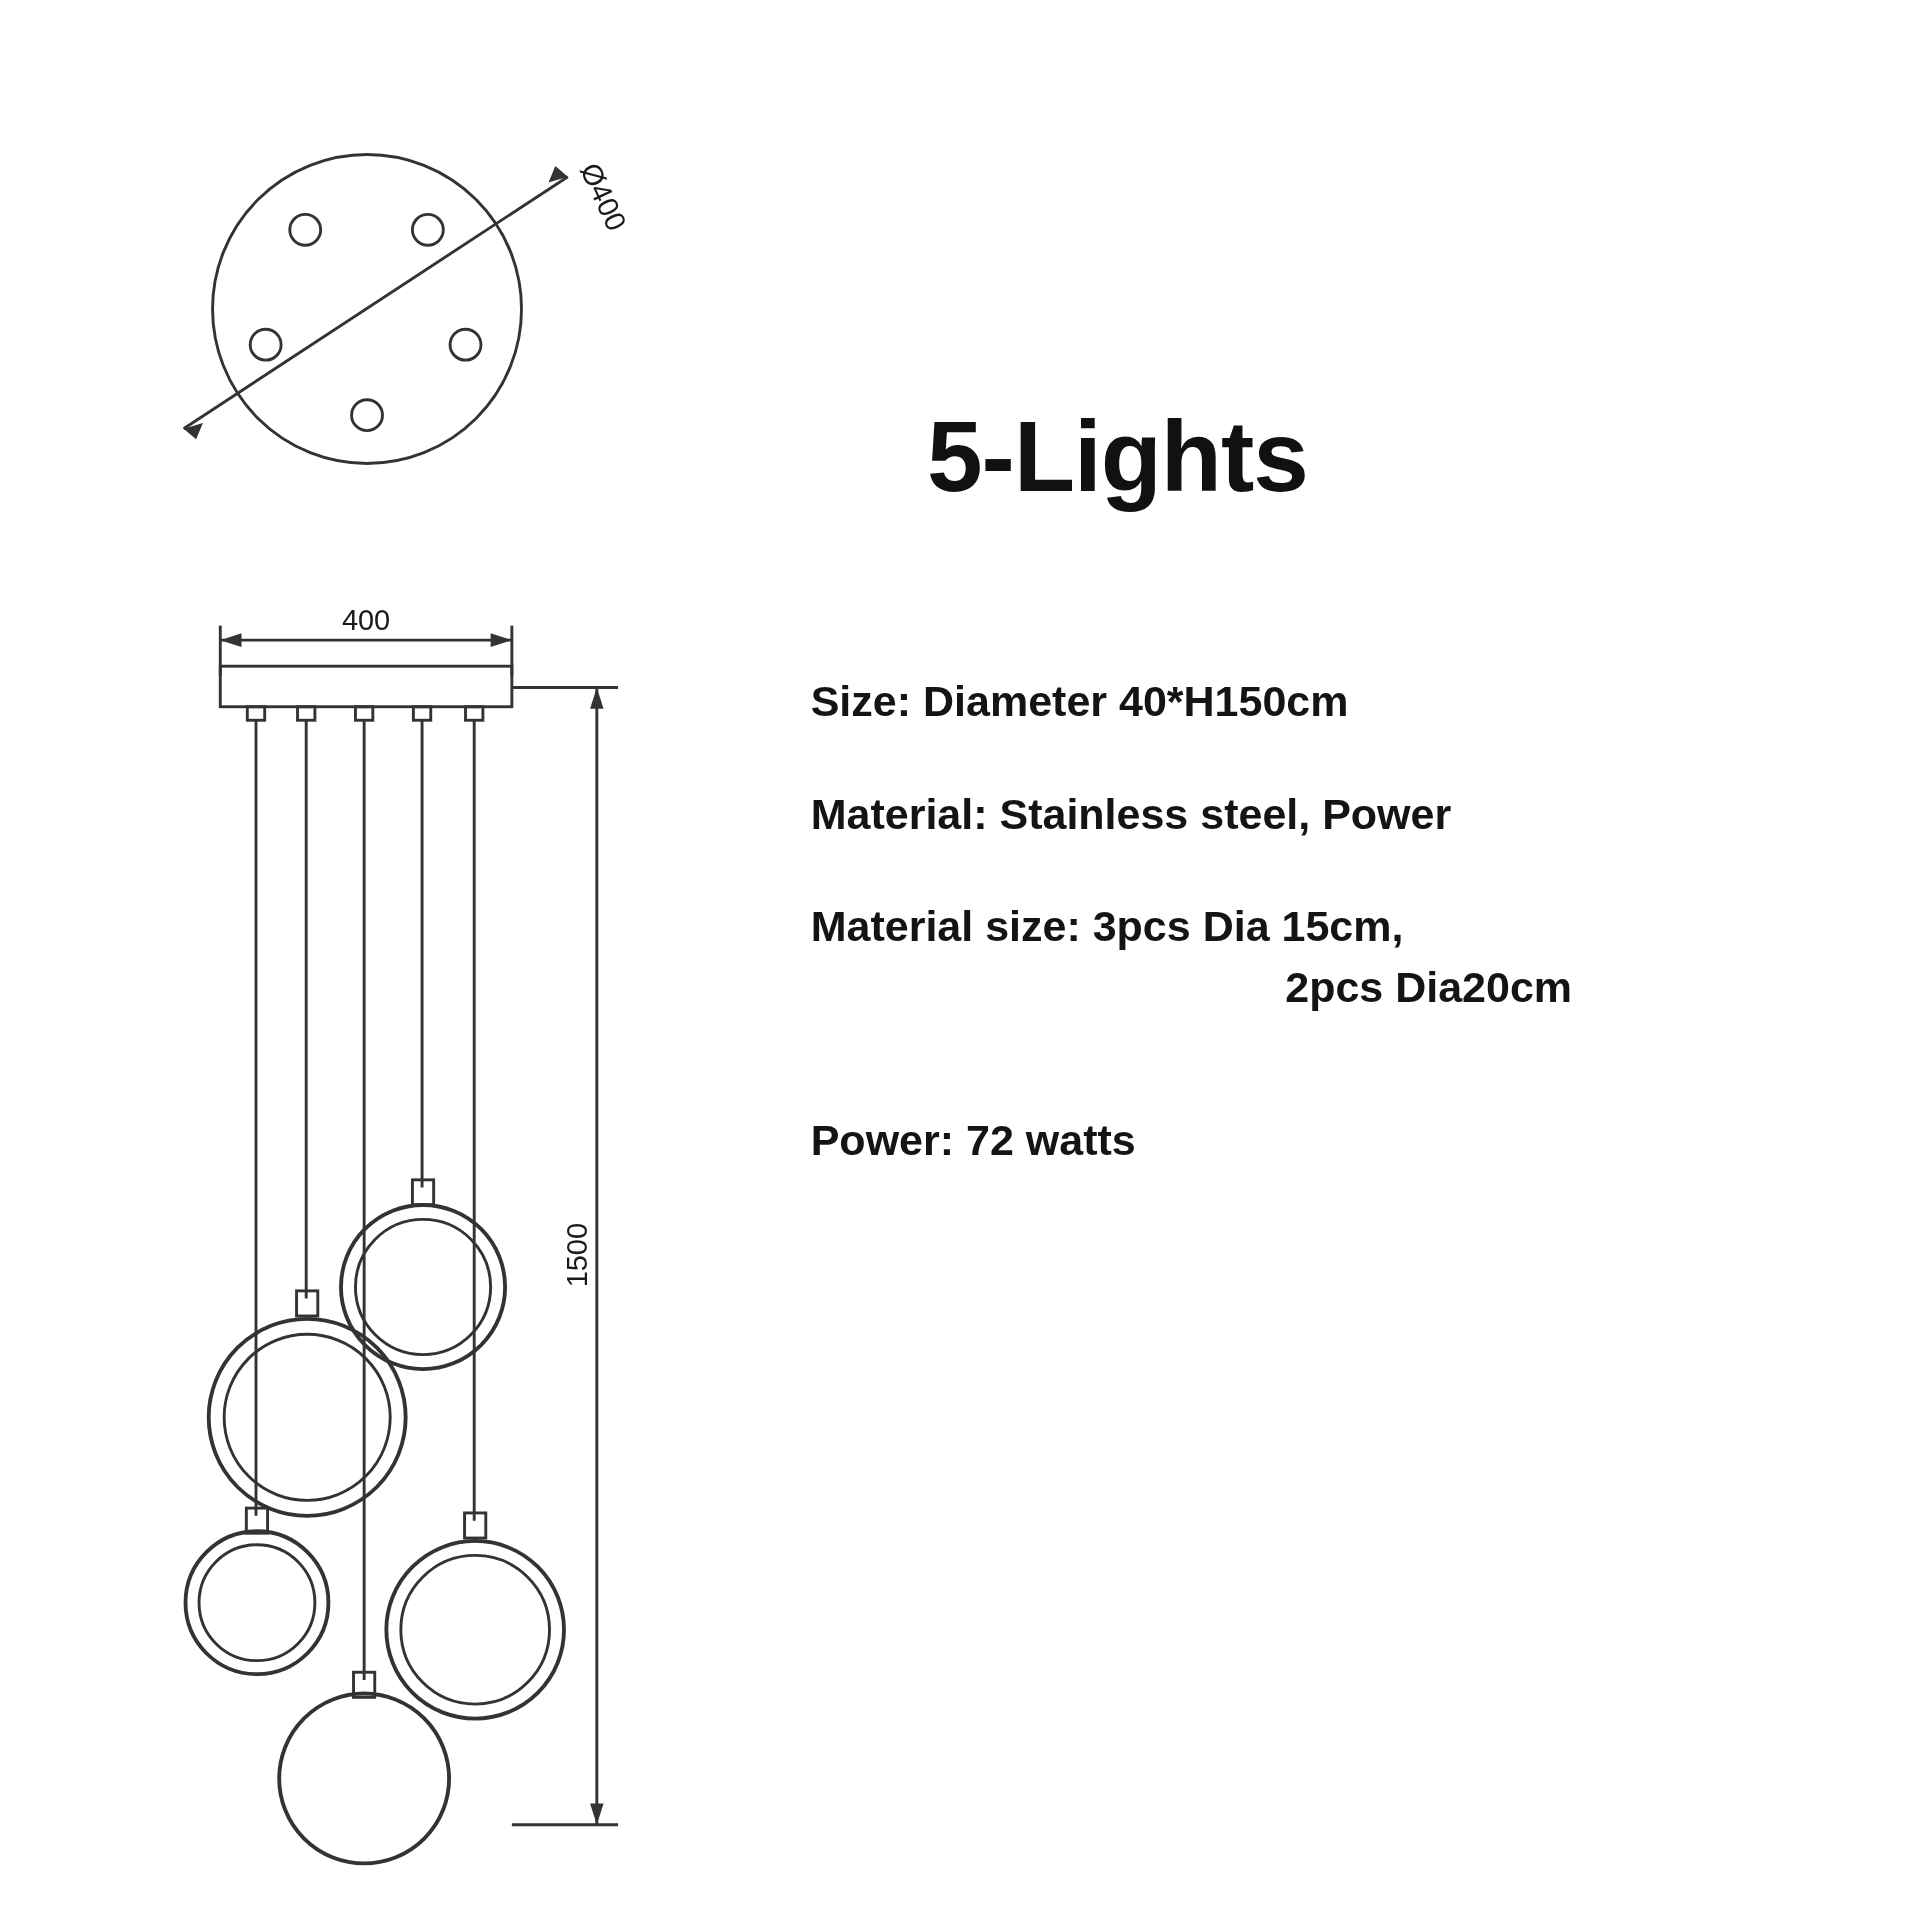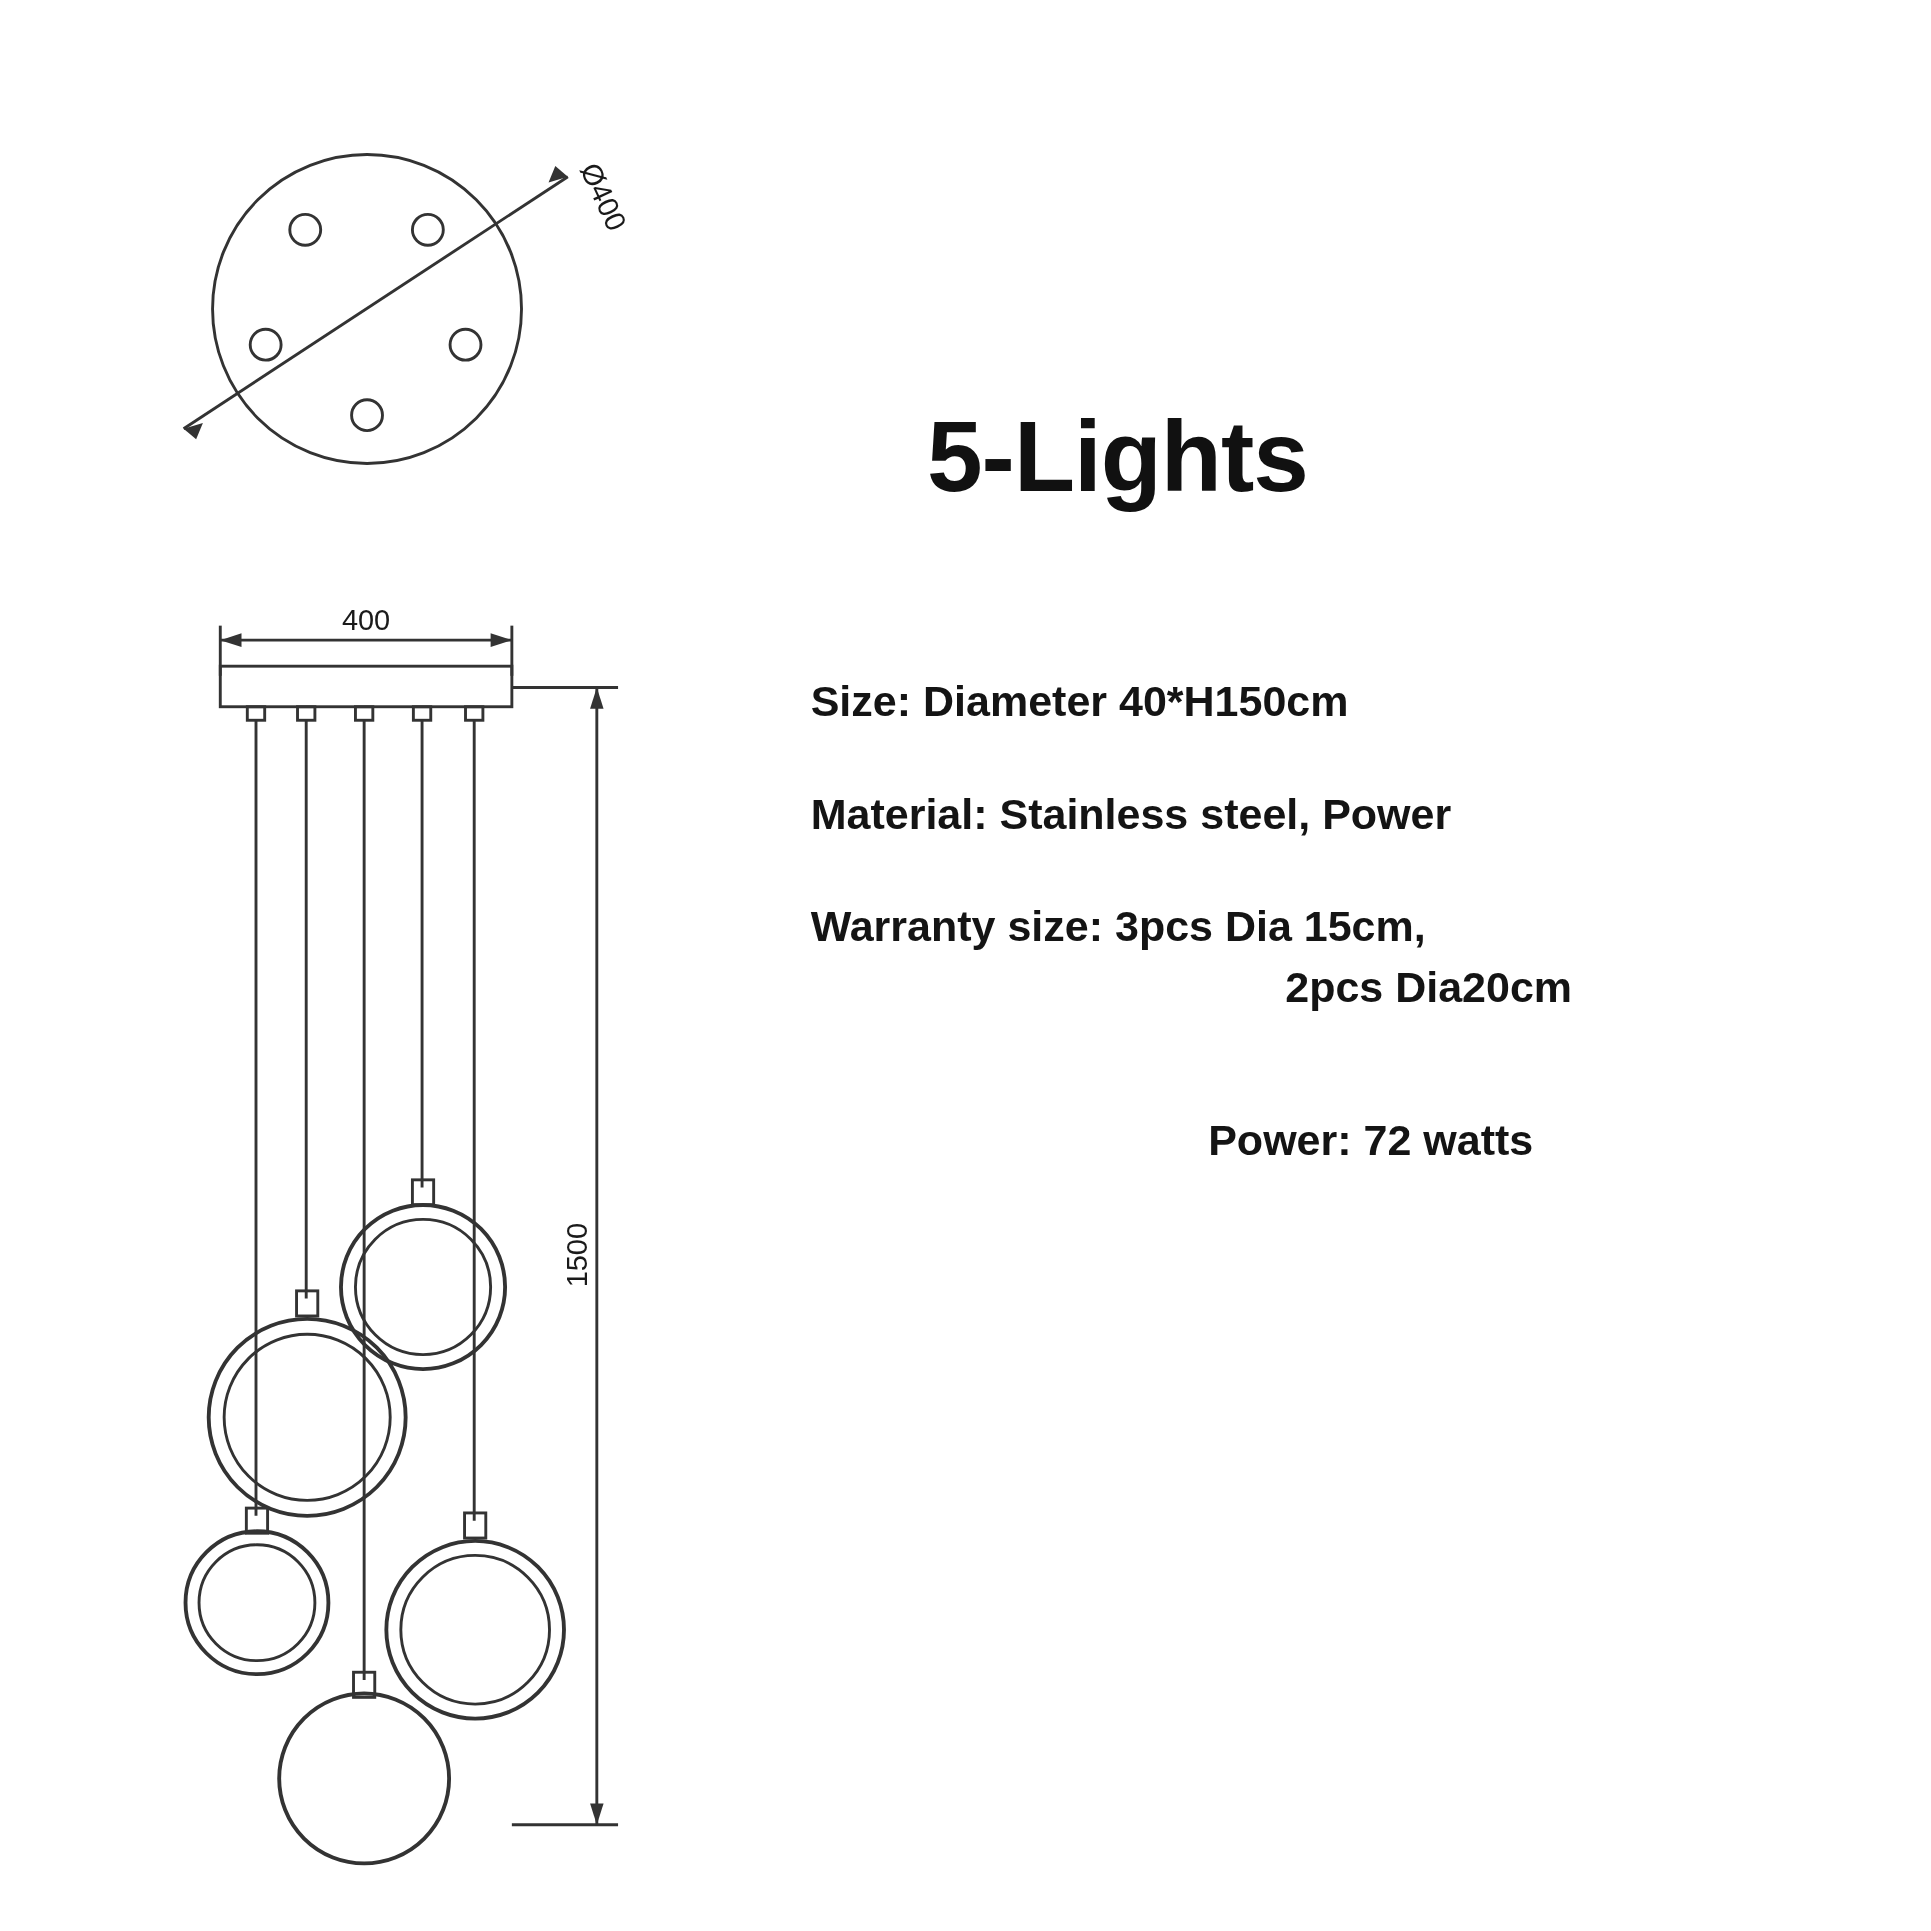--- a/index.html
+++ b/index.html
@@ -72,21 +72,20 @@
     white-space: normal;
   }
   .spec-sub {
     display: block;
     text-align: center;
     padding-left: 116px;
     margin-top: 9.7px;
   }
   .spec-row.gap-large {
     margin-top: 102px;
-    text-align: center;
   }
   .spec-row.last {
     margin-bottom: 0;
   }
   
   .dim-label {
     font-family: "Liberation Sans", sans-serif;
     font-size: 30px;
     fill: #1a1a1a;
   }
@@ -183,21 +182,21 @@
     <div id="product-title">5-Lights</div>
 
     <div id="spec-list">
 
       <div class="spec-row">Size: Diameter 40*H150cm</div>
 
       <div class="spec-row">Material: Stainless steel, Power</div>
 
 
       <div class="spec-row indent-second">
-        <span>Warranty size: 3pcs Dia 15cm,</span>
+        <span>Material size: 3pcs Dia 15cm,</span>
         <span class="spec-sub">2pcs Dia20cm</span>
       </div>
 
       <div class="spec-row gap-large">Power: 72 watts</div>
 
     </div>
   </div>
 
 </div>
 

